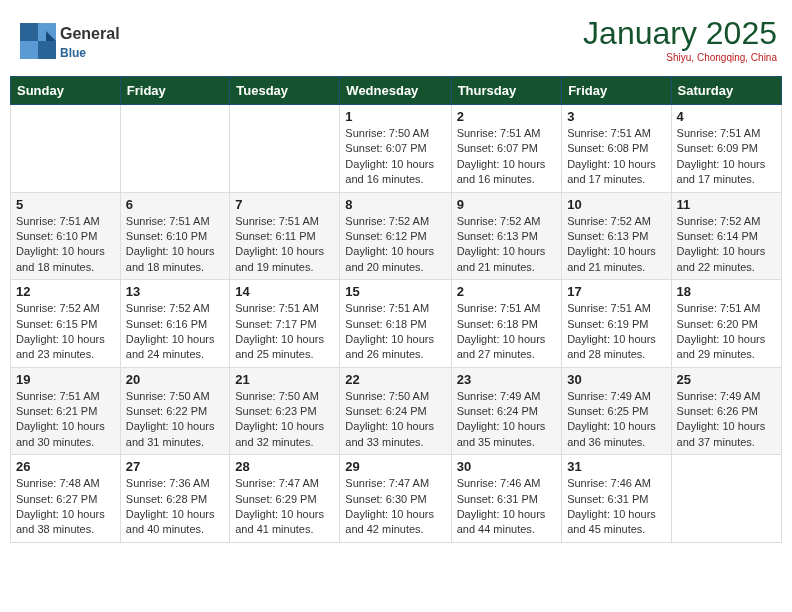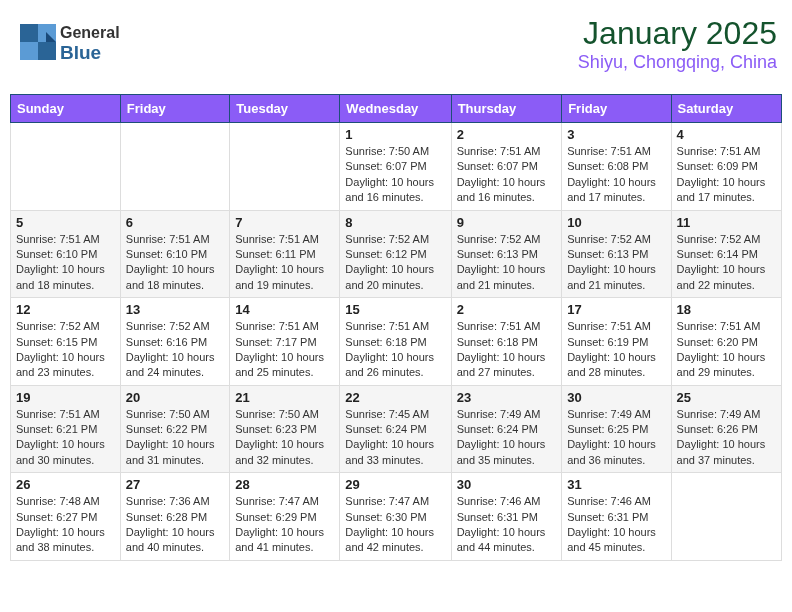--- a/index.html
+++ b/index.html
@@ -6,48 +6,48 @@
     body {
       font-family: Arial, sans-serif;
       background: #fff;
       width: 792px;
       min-height: 612px;
       padding: 10px;
     }
     .header-area {
       display: flex;
       justify-content: space-between;
-      align-items: center;
-      margin-bottom: 16px;
+      align-items: flex-end;
+      margin-bottom: 8px;
       padding: 5px 5px 5px 10px;
     }
     .logo {
       display: flex;
       align-items: center;
       gap: 4px;
     }
     .title-area {
       text-align: right;
     }
     .month-title {
       font-size: 32px;
       font-weight: normal;
       color: #14532d;
     }
     .location-title {
-      font-size: 18px;
-      color: #8b5cf6;
+      font-size: 10px;
+      color: #b91c1c;
     }
     .calendar-table {
       width: 100%;
       border-collapse: collapse;
       border: 1px solid #ccc;
     }
     .calendar-table th {
-      background-color: #8b5cf6;
+      background-color: #14532d;
       color: #fff;
       text-align: left;
       padding: 6px 6px;
       font-size: 13px;
       font-weight: bold;
       border: 1px solid #1e4f78;
     }
     .calendar-table td {
       vertical-align: top;
       padding: 4px 5px;
@@ -85,21 +85,21 @@
       <svg width="36" height="36" viewBox="0 0 36 36">
         <rect x="0" y="0" width="18" height="18" fill="#2a6496"></rect>
         <rect x="18" y="0" width="18" height="18" fill="#5b9bd5"></rect>
         <rect x="0" y="18" width="18" height="18" fill="#5b9bd5"></rect>
         <rect x="18" y="18" width="18" height="18" fill="#2a6496"></rect>
         <polygon points="26,8 36,18 26,18" fill="#1a4a7a"></polygon>
       </svg>
     </div>
     <div>
       <span style="font-size:16px;font-weight:bold;color:#333;">General</span><br>
-      <span style="font-size:19px;font-weight:bold;color:#2a6496;">Blue</span>
+      <span style="font-size:12px;font-weight:bold;color:#2a6496;">Blue</span>
     </div>
   </div>
   <div class="title-area">
     <div class="month-title">January 2025</div>
     <div class="location-title">Shiyu, Chongqing, China</div>
   </div>
 </div>
 
 <table class="calendar-table">
   <thead>
@@ -245,21 +245,21 @@
 Daylight: 10 hours and 31 minutes.</div>
         </td>
         <td>
           <div class="day-number">21</div>
           <div class="day-info">Sunrise: 7:50 AM
 Sunset: 6:23 PM
 Daylight: 10 hours and 32 minutes.</div>
         </td>
         <td>
           <div class="day-number">22</div>
-          <div class="day-info">Sunrise: 7:45 AM
+          <div class="day-info">Sunrise: 7:50 AM
 Sunset: 6:24 PM
 Daylight: 10 hours and 33 minutes.</div>
         </td>
         <td>
           <div class="day-number">23</div>
           <div class="day-info">Sunrise: 7:49 AM
 Sunset: 6:24 PM
 Daylight: 10 hours and 35 minutes.</div>
         </td>
         <td>

